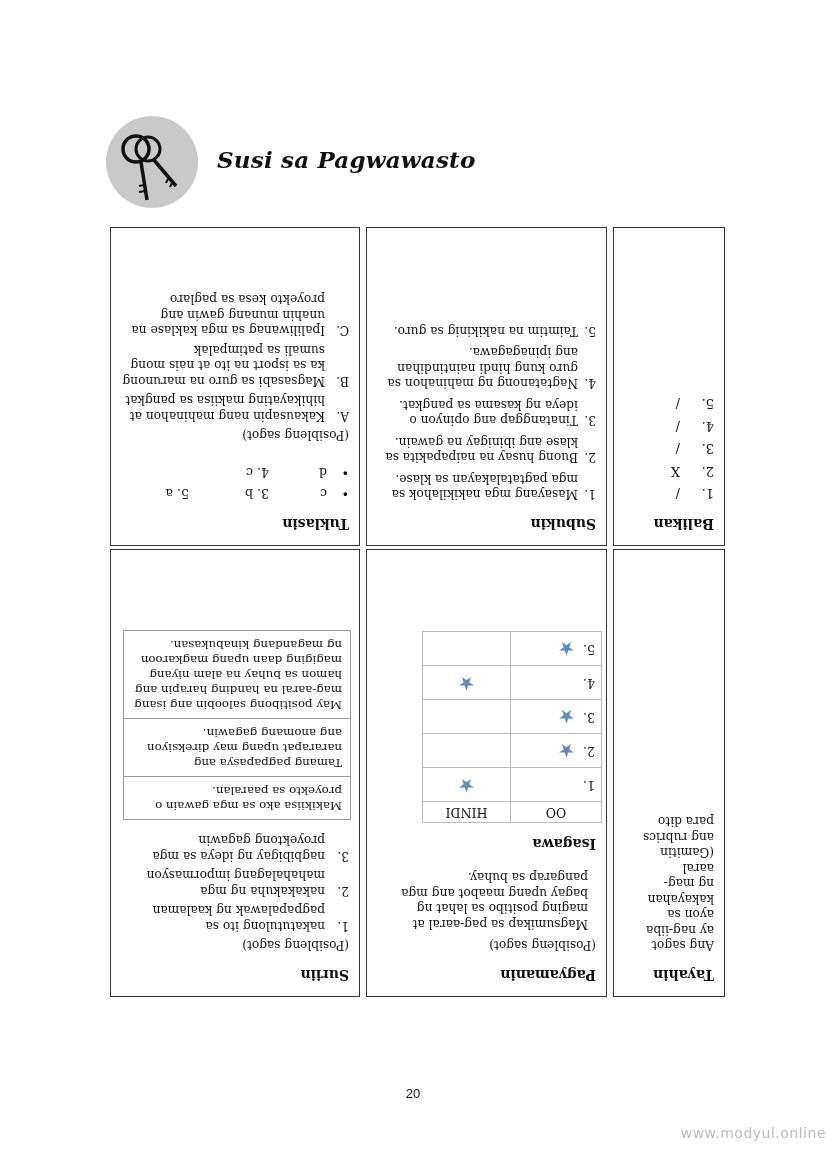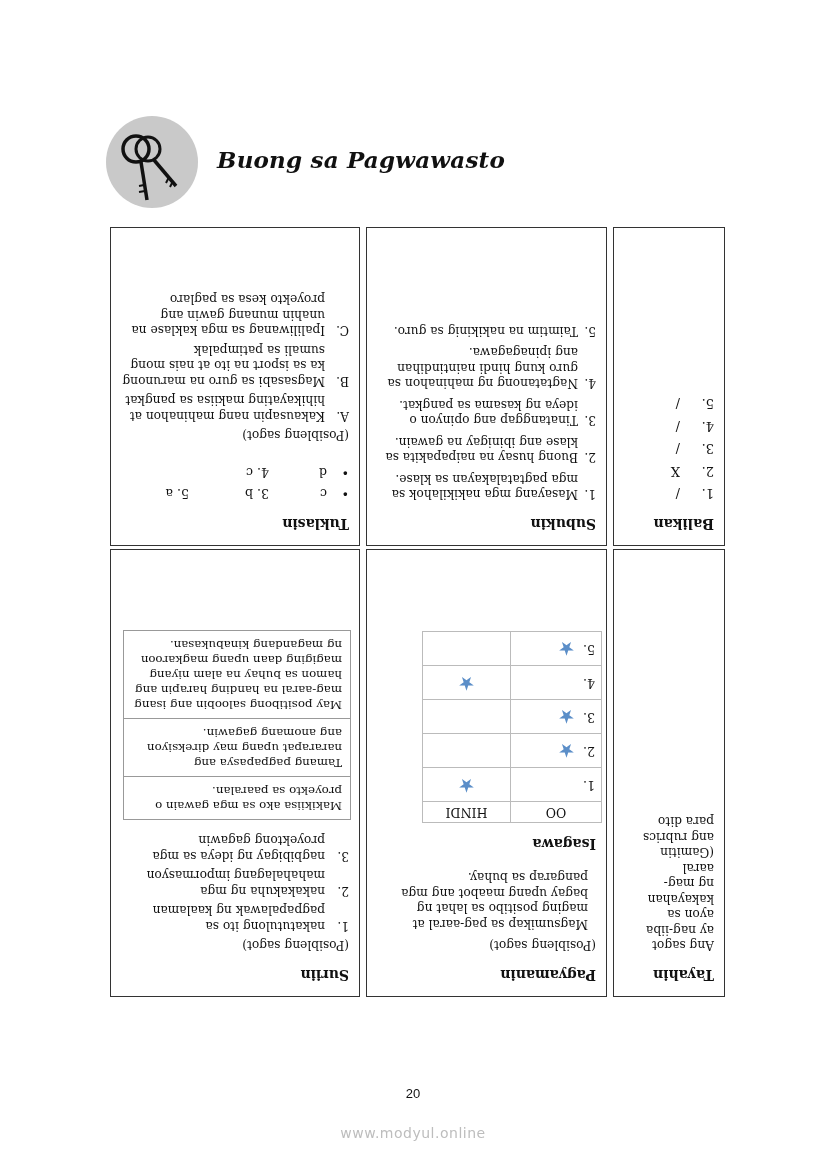--- a/index.html
+++ b/index.html
@@ -35,39 +35,39 @@
 
   table.isagawa { border-collapse:collapse; margin:12px 0 0 -6px; width:180px; }
   table.isagawa td { border:1.5px solid #bbb; height:33px; font-size:12.5px; padding:0 6px; }
   table.isagawa tr.head td { height:20px; text-align:center; }
   table.isagawa td.c1 { width:78px; }
   .star { color:#5b8ec8; font-size:19px; line-height:1; }
   .cell-flex { display:flex; align-items:center; gap:8px; }
 
   .page-num { position:absolute; left:0; right:0; top:1086px; text-align:center;
               font-family:"Liberation Sans", sans-serif; font-size:13px; color:#111; }
-  .watermark { position:absolute; left:0; right:0; top:1125px; text-align:center;
+  .watermark { position:absolute; left:0; right:0; top:1125px; text-align:right;
                font-family:"DejaVu Sans", sans-serif; font-size:14px; color:#bdbdbd; letter-spacing:0.5px; }
 </style>
 </head>
 <body>
 
 <div class="header-icon">
   <svg width="92" height="92" viewBox="0 0 92 92">
     <circle cx="30" cy="33" r="13" fill="none" stroke="#111" stroke-width="3.5"></circle>
     <circle cx="42" cy="33" r="12" fill="none" stroke="#111" stroke-width="3"></circle>
     <line x1="35" y1="46" x2="41" y2="84" stroke="#111" stroke-width="3.5"></line>
     <line x1="48" y1="44" x2="70" y2="70" stroke="#111" stroke-width="3.5"></line>
     <line x1="33" y1="70" x2="38" y2="69" stroke="#111" stroke-width="2"></line>
     <line x1="33" y1="76" x2="39" y2="75" stroke="#111" stroke-width="2"></line>
     <line x1="60" y1="67" x2="63" y2="61" stroke="#111" stroke-width="2"></line>
     <line x1="64" y1="71" x2="67" y2="65" stroke="#111" stroke-width="2"></line>
   </svg>
 </div>
-<div class="page-title">Buong sa Pagwawasto</div>
+<div class="page-title">Susi sa Pagwawasto</div>
 
 <div class="box" style="left:110px; top:227px; width:250px; height:319px;">
   <div class="flip">
     <div class="inner">
       <div class="sec-title">Tuklasin</div>
       <div class="tuklasin-row">
         <span style="width:22px">•</span>
         <span style="width:58px">c</span>
         <span style="width:80px">3. b</span>
         <span>5. a</span>

